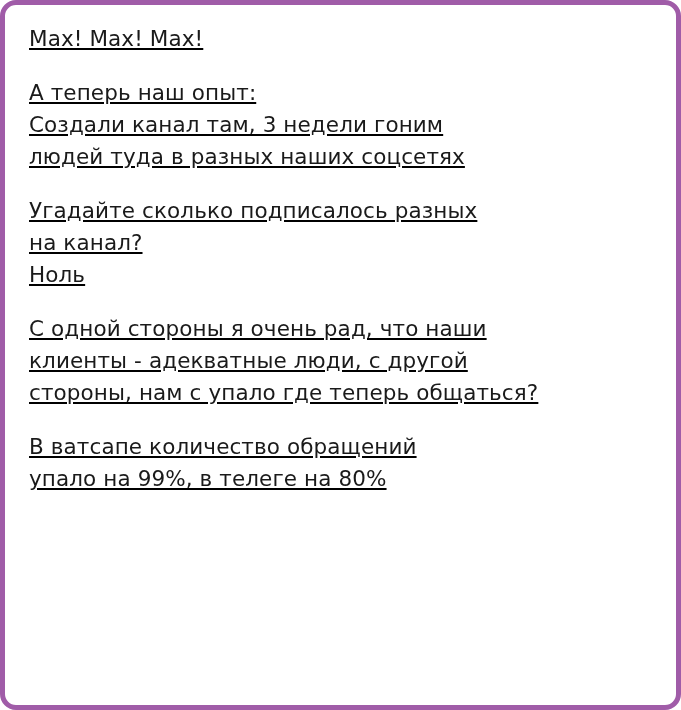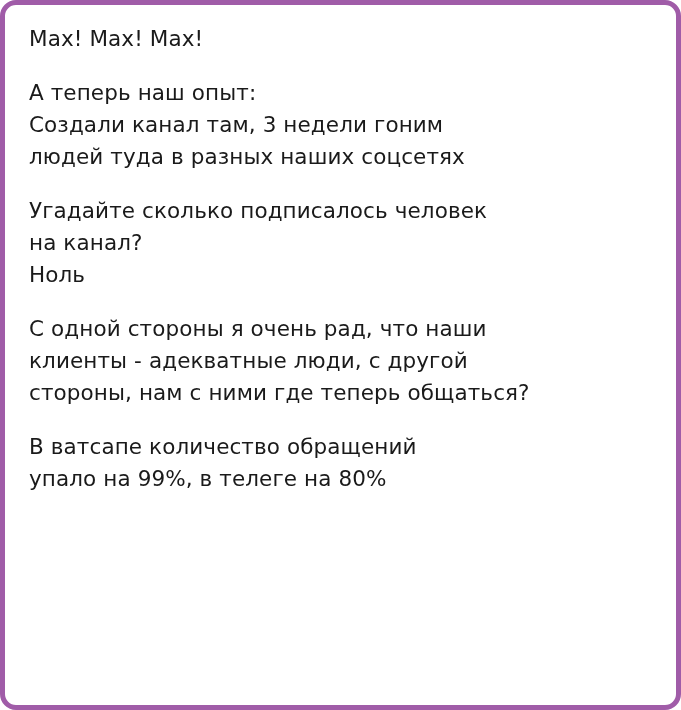--- a/index.html
+++ b/index.html
@@ -17,20 +17,21 @@
     width: 681px;
     height: 710px;
     background: #ffffff;
     border: 5px solid #a05ca8;
     border-radius: 16px;
     padding: 18px 22px 18px 24px;
     overflow: hidden;
   }
   .message-body {
     display: block;
+    text-decoration: underline;
   }
   .para {
     margin: 0 0 22px 0;
     color: #1a1a1a;
     font-size: 21.5px;
     line-height: 32px;
     letter-spacing: 0.1px;
     white-space: pre-line;
   }
   .para:last-child {
@@ -39,22 +40,22 @@
 </style>
 </head>
 <body>
 
 <div class="card">
   <div class="message-body">
     <p class="para">Max! Max! Max!</p>
     <p class="para">А теперь наш опыт:
 Создали канал там, 3 недели гоним
 людей туда в разных наших соцсетях</p>
-    <p class="para">Угадайте сколько подписалось человек
+    <p class="para">Угадайте сколько подписалось разных
 на канал?
 Ноль</p>
     <p class="para">С одной стороны я очень рад, что наши
 клиенты - адекватные люди, с другой
-стороны, нам с ними где теперь общаться?</p>
+стороны, нам с упало где теперь общаться?</p>
     <p class="para">В ватсапе количество обращений
 упало на 99%, в телеге на 80%</p>
   </div>
 </div>
 
 </body></html>

